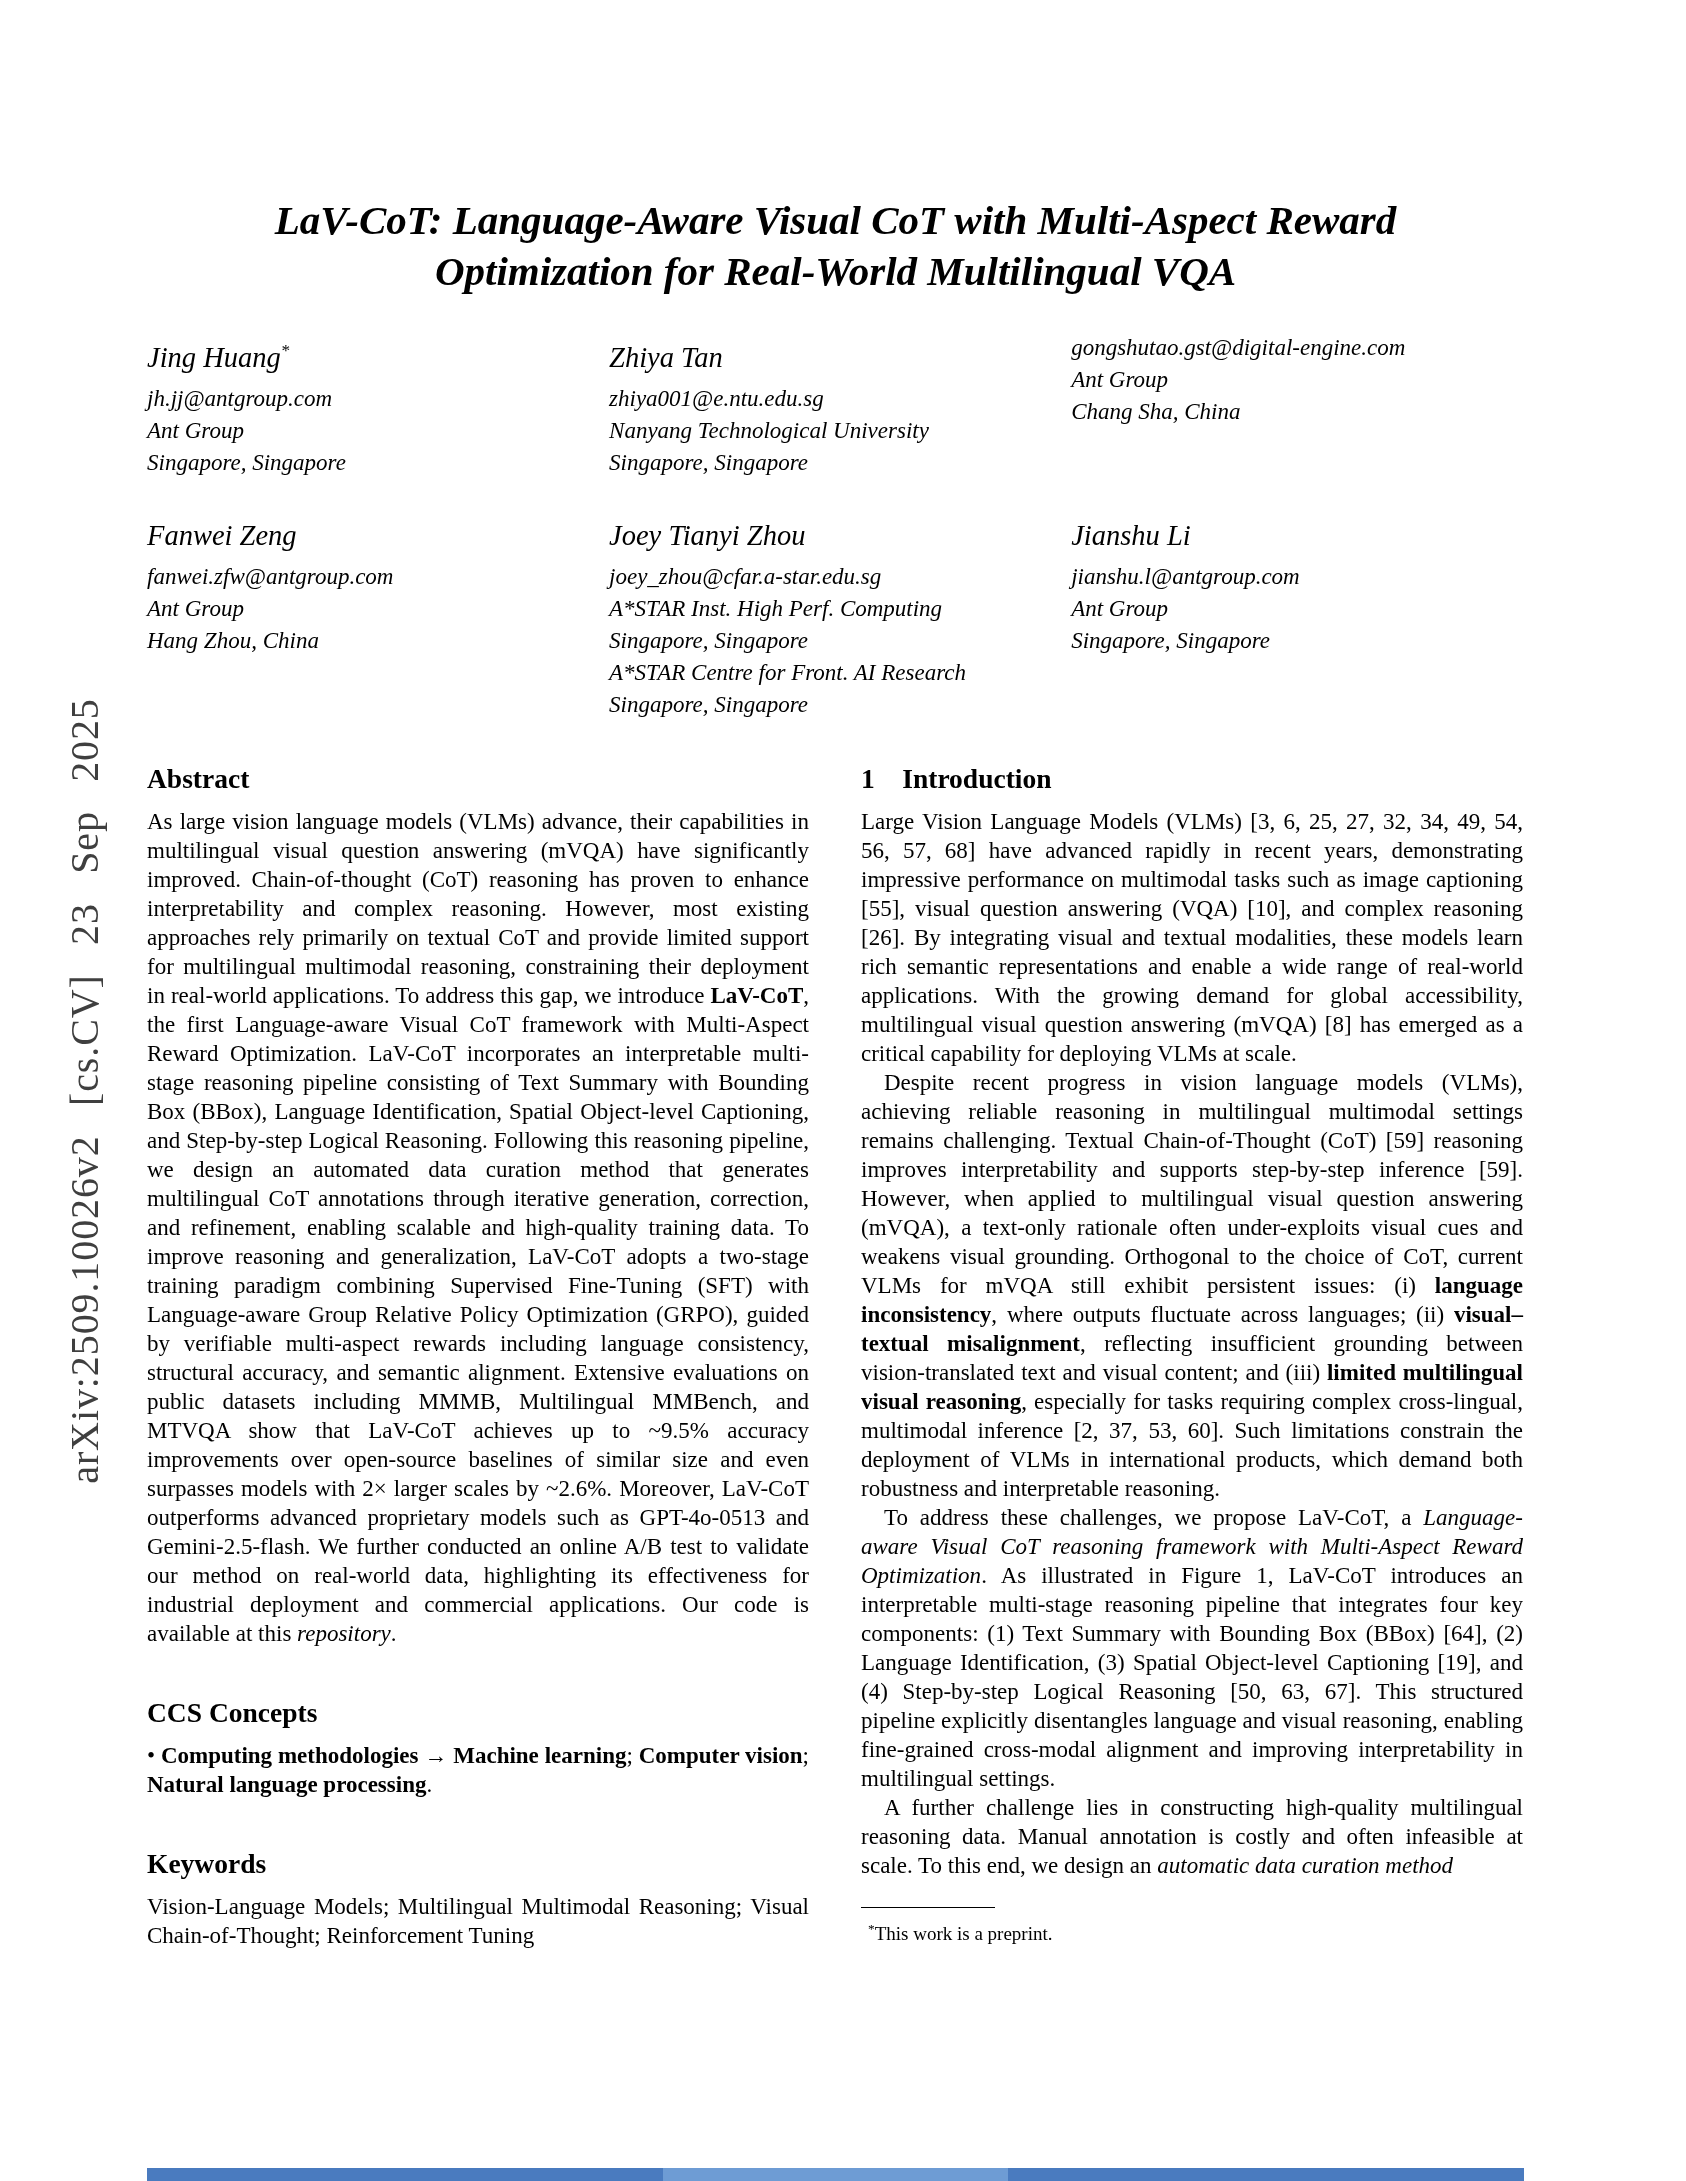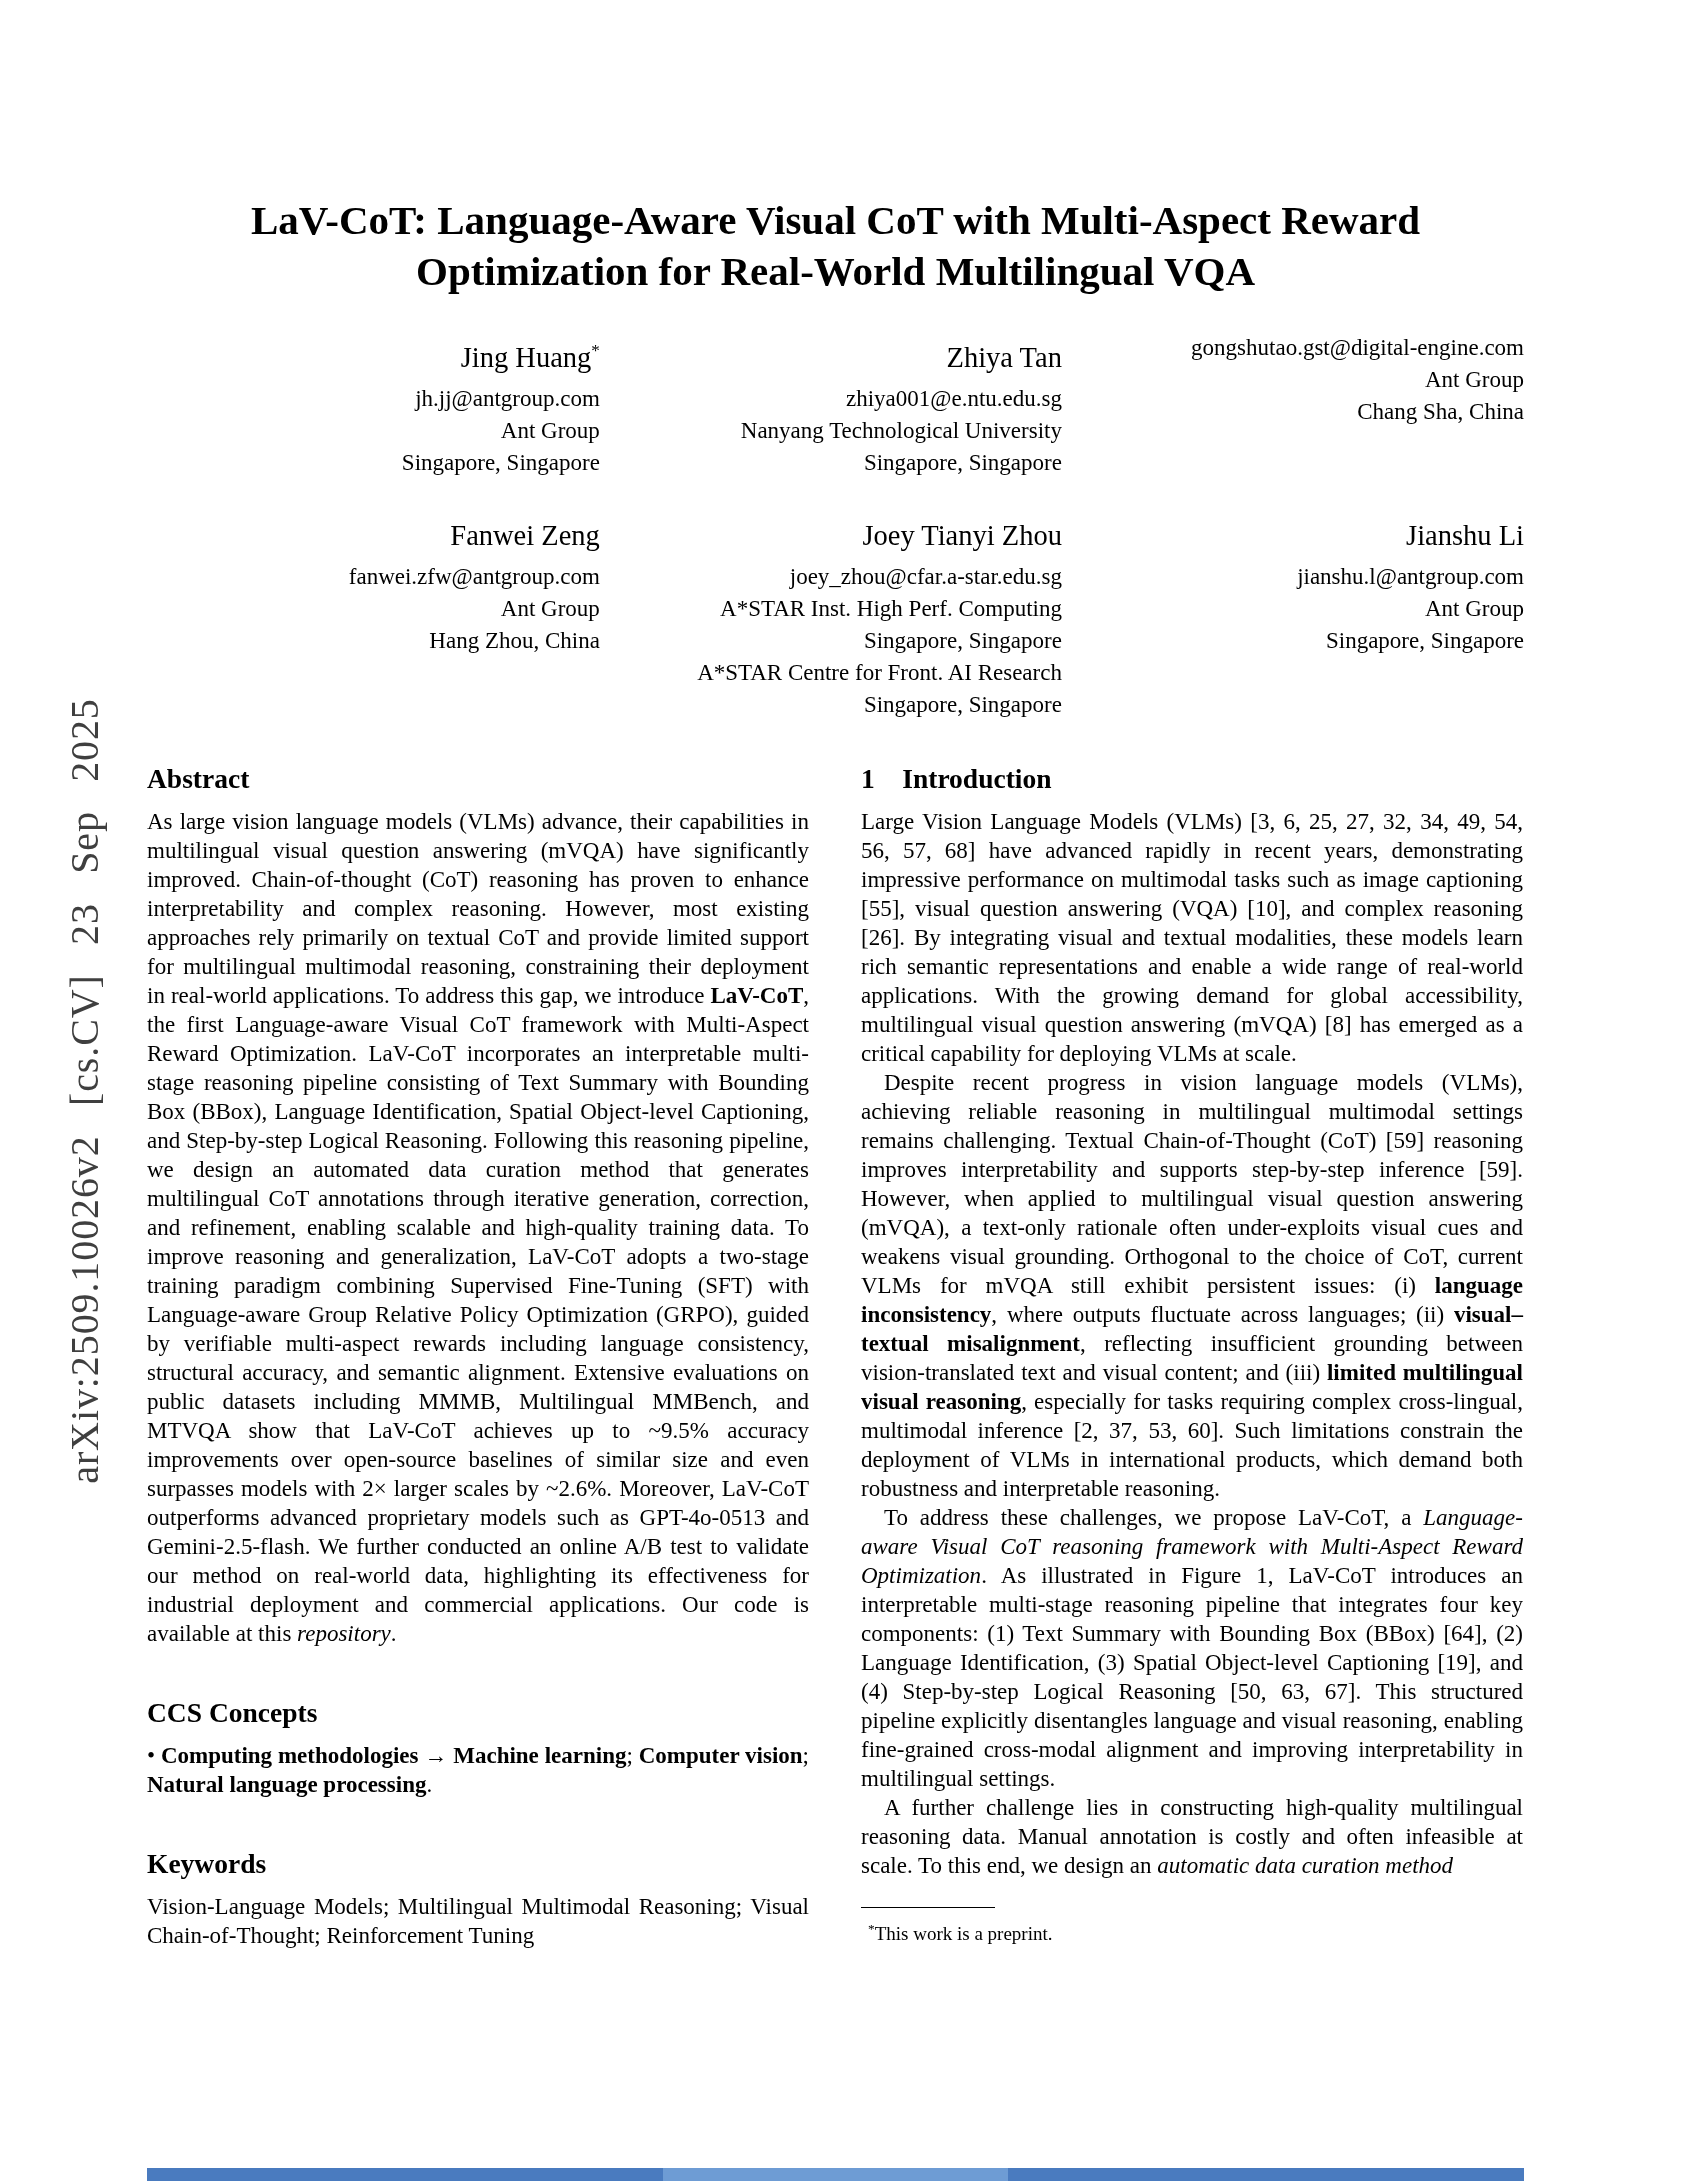--- a/index.html
+++ b/index.html
@@ -17,33 +17,33 @@
     position:absolute;top:1091px;left:84px;
     transform:translate(-50%,-50%) rotate(-90deg);
     transform-origin:center;
     white-space:nowrap;
     font-size:40px;
     color:#3f3f3f;
     letter-spacing:0.9px;
     word-spacing:18.4px;
   }
   .content{padding:195px 162px 0 147px;}
-  .title-block{text-align:center;margin:0 0 35px 0;}
+  .title-block{text-align:center;margin:0 0 35px 0;font-style:italic;}
   .title-line{
     display:block;
     font-size:41px;font-weight:bold;
     line-height:51px;
   }
   .authors-grid{
     display:grid;
     grid-template-columns:1fr 1fr 1fr;
     row-gap:31px;
     column-gap:9.2px;
   }
-  .author{text-align:right;}
+  .author{text-align:left;font-style:italic;}
   .author-name{font-size:28.5px;line-height:37px;margin-bottom:7.3px;}
   .author-name sup{font-size:60%;}
   .author-line{font-size:23px;line-height:32px;}
   .columns{display:flex;gap:52px;margin-top:40px;}
   .col{width:662px;flex:0 0 662px;}
   h2.heading{
     font-size:27.5px;font-weight:bold;
     margin:47px 0 11px 0;line-height:35px;
   }
   h2.heading.first{margin-top:0;}

